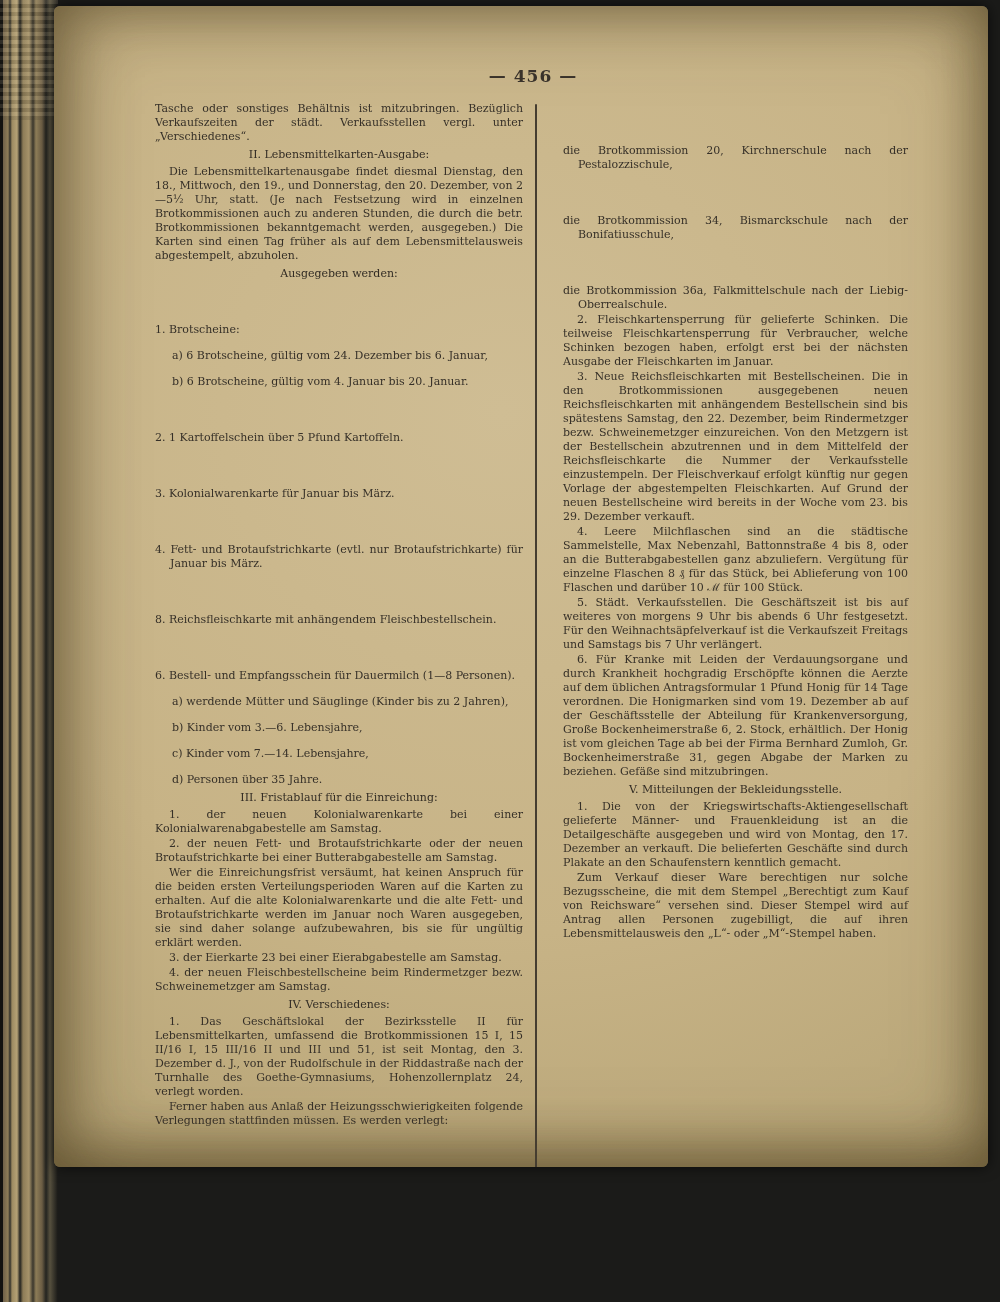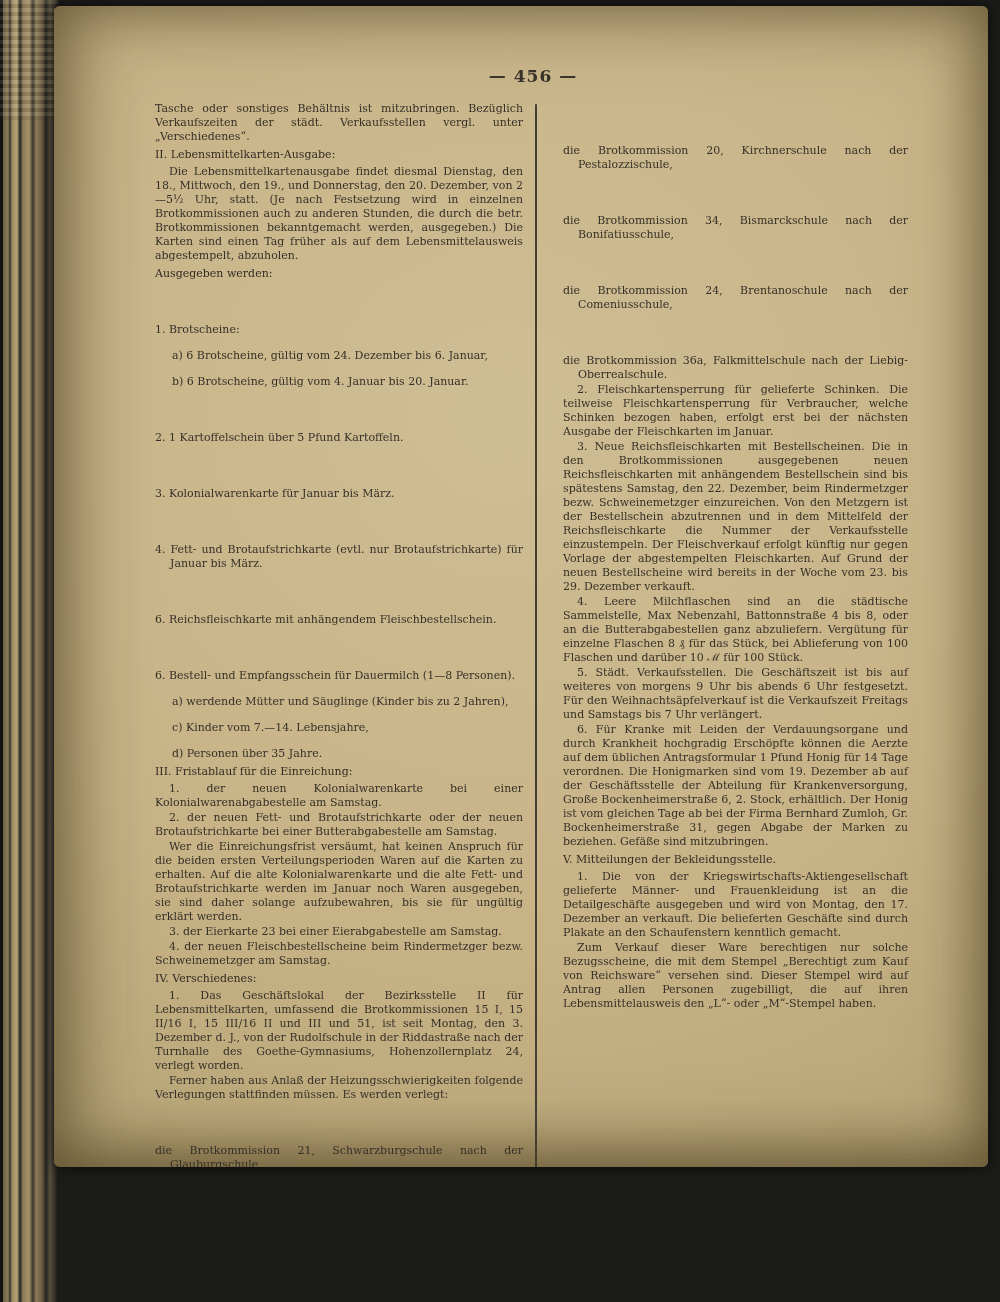--- a/index.html
+++ b/index.html
@@ -58,21 +58,21 @@
     font-weight:400;font-size:11px;line-height:14px;
     color:#363028;text-align:justify;
   }
   .col-left{width:368px;}
   .col-right{flex:1;}
   .divider{width:2px;height:1092px;background:#453d30;margin:2px 26px 0 12px;border-radius:1px;}
 
   .col p{margin:0 0 1px 0;}
   .col p.ind{text-indent:14px;}
   .col p.flush{text-indent:0;}
-  .col p.h{text-indent:0;margin:4px 0 3px 0;color:#322c24;}
+  .col p.h{text-align:center;text-indent:0;margin:4px 0 3px 0;color:#322c24;}
   .col p.li{padding-left:15px;text-indent:-15px;margin-top:42px;}
   .col p.lia{padding-left:32px;text-indent:-15px;margin-top:12px;}
 
   .speck{position:absolute;border-radius:50%;background:#4a4236;}
   .speck-1{left:291px;top:1208px;width:5px;height:5px;opacity:.85;}
   .speck-2{left:162px;top:1226px;width:3px;height:3px;opacity:.6;}
 </style>
 </head>
 <body>
 
@@ -88,42 +88,42 @@
           <p class="flush">Tasche oder sonstiges Behältnis ist mitzubringen. Bezüglich Verkaufszeiten der städt. Verkaufsstellen vergl. unter „Verschiedenes“.</p>
           <p class="h">II. Lebensmittelkarten-Ausgabe:</p>
           <p class="ind">Die Lebensmittelkartenausgabe findet diesmal Dienstag, den 18., Mittwoch, den 19., und Donnerstag, den 20. Dezember, von 2—5½ Uhr, statt. (Je nach Festsetzung wird in einzelnen Brotkommissionen auch zu anderen Stunden, die durch die betr. Brotkommissionen bekanntgemacht werden, ausgegeben.) Die Karten sind einen Tag früher als auf dem Lebensmittelausweis abgestempelt, abzuholen.</p>
           <p class="h">Ausgegeben werden:</p>
           <p class="li">1. Brotscheine:</p>
           <p class="lia">a) 6 Brotscheine, gültig vom 24. Dezember bis 6. Januar,</p>
           <p class="lia">b) 6 Brotscheine, gültig vom 4. Januar bis 20. Januar.</p>
           <p class="li">2. 1 Kartoffelschein über 5 Pfund Kartoffeln.</p>
           <p class="li">3. Kolonialwarenkarte für Januar bis März.</p>
           <p class="li">4. Fett- und Brotaufstrichkarte (evtl. nur Brotaufstrichkarte) für Januar bis März.</p>
-          <p class="li">6. Reichsfleischkarte mit anhängendem Fleischbestellschein.</p>
+          <p class="li">8. Reichsfleischkarte mit anhängendem Fleischbestellschein.</p>
           <p class="li">6. Bestell- und Empfangsschein für Dauermilch (1—8 Personen).</p>
           <p class="lia">a) werdende Mütter und Säuglinge (Kinder bis zu 2 Jahren),</p>
+          <p class="lia">b) Kinder vom 3.—6. Lebensjahre,</p>
           <p class="lia">c) Kinder vom 7.—14. Lebensjahre,</p>
           <p class="lia">d) Personen über 35 Jahre.</p>
           <p class="h">III. Fristablauf für die Einreichung:</p>
           <p class="ind">1. der neuen Kolonialwarenkarte bei einer Kolonialwarenabgabestelle am Samstag.</p>
           <p class="ind">2. der neuen Fett- und Brotaufstrichkarte oder der neuen Brotaufstrichkarte bei einer Butterabgabestelle am Samstag.</p>
           <p class="ind">Wer die Einreichungsfrist versäumt, hat keinen Anspruch für die beiden ersten Verteilungsperioden Waren auf die Karten zu erhalten. Auf die alte Kolonialwarenkarte und die alte Fett- und Brotaufstrichkarte werden im Januar noch Waren ausgegeben, sie sind daher solange aufzubewahren, bis sie für ungültig erklärt werden.</p>
           <p class="ind">3. der Eierkarte 23 bei einer Eierabgabestelle am Samstag.</p>
           <p class="ind">4. der neuen Fleischbestellscheine beim Rindermetzger bezw. Schweinemetzger am Samstag.</p>
           <p class="h">IV. Verschiedenes:</p>
           <p class="ind">1. Das Geschäftslokal der Bezirksstelle II für Lebensmittelkarten, umfassend die Brotkommissionen 15 I, 15 II/16 I, 15 III/16 II und III und 51, ist seit Montag, den 3. Dezember d. J., von der Rudolfschule in der Riddastraße nach der Turnhalle des Goethe-Gymnasiums, Hohenzollernplatz 24, verlegt worden.</p>
           <p class="ind">Ferner haben aus Anlaß der Heizungsschwierigkeiten folgende Verlegungen stattfinden müssen. Es werden verlegt:</p>
           <p class="li">die Brotkommission 21, Schwarzburgschule nach der Glauburgschule,</p>
           <p class="li">die Brotkommission 22 II, Fortbildungsschule nach der Bornheimer Mittelschule,</p>
         </div>
       <div class="divider"></div>
       <div class="col col-right" id="col-right">
           <p class="li">die Brotkommission 20, Kirchnerschule nach der Pestalozzischule,</p>
           <p class="li">die Brotkommission 34, Bismarckschule nach der Bonifatiusschule,</p>
-          <p class="li">die Brotkommission 24, Brentanoschule nach der Comeniusschule,</p>
           <p class="li">die Brotkommission 36a, Falkmittelschule nach der Liebig-Oberrealschule.</p>
           <p class="ind">2. Fleischkartensperrung für gelieferte Schinken. Die teilweise Fleischkartensperrung für Verbraucher, welche Schinken bezogen haben, erfolgt erst bei der nächsten Ausgabe der Fleischkarten im Januar.</p>
           <p class="ind">3. Neue Reichsfleischkarten mit Bestellscheinen. Die in den Brotkommissionen ausgegebenen neuen Reichsfleischkarten mit anhängendem Bestellschein sind bis spätestens Samstag, den 22. Dezember, beim Rindermetzger bezw. Schweinemetzger einzureichen. Von den Metzgern ist der Bestellschein abzutrennen und in dem Mittelfeld der Reichsfleischkarte die Nummer der Verkaufsstelle einzustempeln. Der Fleischverkauf erfolgt künftig nur gegen Vorlage der abgestempelten Fleischkarten. Auf Grund der neuen Bestellscheine wird bereits in der Woche vom 23. bis 29. Dezember verkauft.</p>
           <p class="ind">4. Leere Milchflaschen sind an die städtische Sammelstelle, Max Nebenzahl, Battonnstraße 4 bis 8, oder an die Butterabgabestellen ganz abzuliefern. Vergütung für einzelne Flaschen 8 ₰ für das Stück, bei Ablieferung von 100 Flaschen und darüber 10 ℳ für 100 Stück.</p>
           <p class="ind">5. Städt. Verkaufsstellen. Die Geschäftszeit ist bis auf weiteres von morgens 9 Uhr bis abends 6 Uhr festgesetzt. Für den Weihnachtsäpfelverkauf ist die Verkaufszeit Freitags und Samstags bis 7 Uhr verlängert.</p>
           <p class="ind">6. Für Kranke mit Leiden der Verdauungsorgane und durch Krankheit hochgradig Erschöpfte können die Aerzte auf dem üblichen Antragsformular 1 Pfund Honig für 14 Tage verordnen. Die Honigmarken sind vom 19. Dezember ab auf der Geschäftsstelle der Abteilung für Krankenversorgung, Große Bockenheimerstraße 6, 2. Stock, erhältlich. Der Honig ist vom gleichen Tage ab bei der Firma Bernhard Zumloh, Gr. Bockenheimerstraße 31, gegen Abgabe der Marken zu beziehen. Gefäße sind mitzubringen.</p>
           <p class="h">V. Mitteilungen der Bekleidungsstelle.</p>
           <p class="ind">1. Die von der Kriegswirtschafts-Aktiengesellschaft gelieferte Männer- und Frauenkleidung ist an die Detailgeschäfte ausgegeben und wird von Montag, den 17. Dezember an verkauft. Die belieferten Geschäfte sind durch Plakate an den Schaufenstern kenntlich gemacht.</p>
           <p class="ind">Zum Verkauf dieser Ware berechtigen nur solche Bezugsscheine, die mit dem Stempel „Berechtigt zum Kauf von Reichsware“ versehen sind. Dieser Stempel wird auf Antrag allen Personen zugebilligt, die auf ihren Lebensmittelausweis den „L“- oder „M“-Stempel haben.</p>
         </div>

